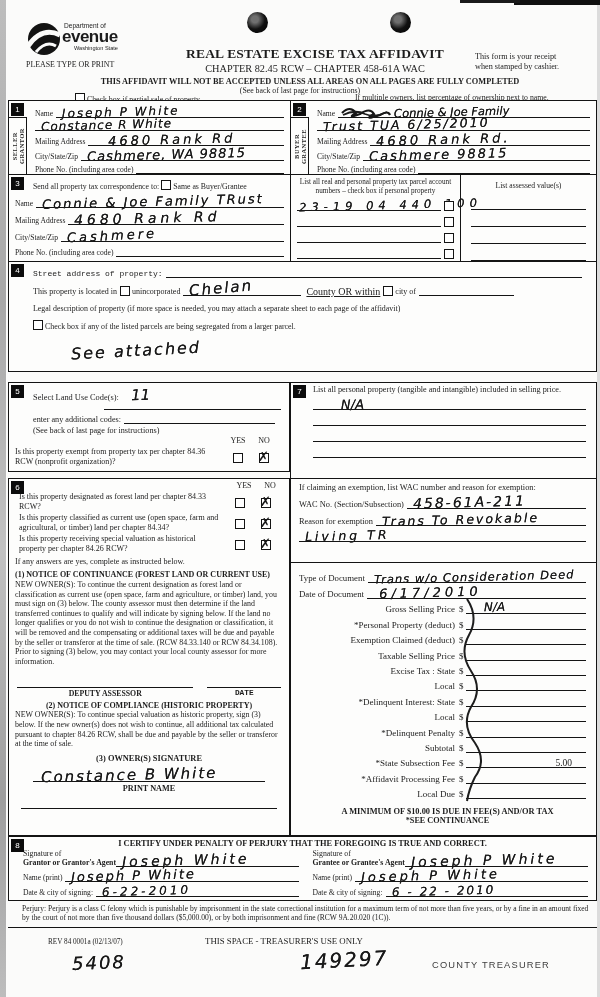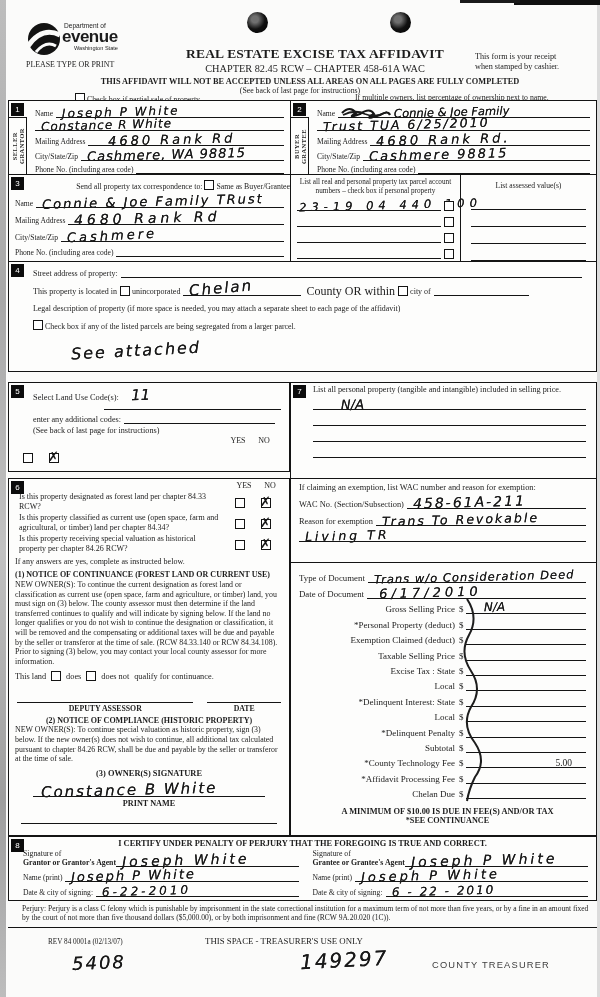--- a/index.html
+++ b/index.html
@@ -142,21 +142,21 @@
     <div class="frow" style="height:13px;">
       <span class="flabel">Phone No. (including area code)</span>
       <span class="wline"></span>
     </div>
   </div>
 </div>
 
 <div class="abs box" style="left:8px;top:175px;width:589px;height:87px;display:flex;border-top:none;">
   <div style="flex:0 0 282px;position:relative;border-right:1.3px solid #141414;padding:2px 0 0 0;box-sizing:border-box;">
     <div class="numbox">3</div>
-    <div style="margin-left:24px;font-size:7.8px;padding-top:3px;text-align:right;">
+    <div style="margin-left:24px;font-size:7.8px;padding-top:3px;">
       <span>Send all property tax correspondence to:</span>
       <span class="cb"></span>
       <span>Same as Buyer/Grantee</span>
     </div>
     <div class="frow" style="height:17px;">
       <span class="flabel">Name</span>
       <span class="wline">
           <span class="hw" style="font-size:13px;letter-spacing:2px;">Connie &amp; Joe Family TRust</span>
         </span>
     </div>
@@ -205,32 +205,32 @@
     <div class="center" style="font-size:7.6px;padding:4px 4px 6px;">List assessed value(s)</div>
     <div style="margin:0 10px;height:13px;border-bottom:1px solid #141414;"></div>
     <div style="margin:0 10px;height:16px;border-bottom:1px solid #141414;"></div>
     <div style="margin:0 10px;height:16px;border-bottom:1px solid #141414;"></div>
     <div style="margin:0 10px;height:16px;border-bottom:1px solid #141414;"></div>
   </div>
 </div>
 
 <div class="abs box" style="left:8px;top:262px;width:589px;height:110px;border-top:none;padding:3px 8px 0 0;">
   <div class="numbox">4</div>
-  <div class="frow" style="height:13px;margin-left:24px;">
+  <div class="frow" style="height:13px;margin-left:24px;font-family:Liberation Mono, monospace;">
     <span class="flabel" style="font-size:8px;">Street address of property:</span>
     <span class="wline"></span>
   </div>
   <div style="display:flex;align-items:flex-end;margin:5px 0 0 24px;font-size:8px;">
     <span class="flabel" style="font-size:8px;">This property is located in</span>
     <span class="cb"></span>
     <span class="flabel" style="font-size:8px;padding-left:2px;">unincorporated</span>
     <span class="wline" style="flex:0 0 118px;">
         <span class="hw" style="font-size:15px;transform:rotate(-5deg);letter-spacing:2px;">Chelan</span>
       </span>
-    <span class="flabel" style="font-size:12px;padding-left:5px;">County OR  within</span>
+    <span class="flabel" style="font-size:10px;padding-left:5px;text-decoration:underline;">County OR  within</span>
     <span class="cb"></span>
     <span class="flabel" style="font-size:8px;padding-left:2px;">city of</span>
     <span class="wline" style="flex:0 0 95px;"></span>
   </div>
   <div style="margin:8px 0 0 24px;font-size:7.9px;">Legal description of property (if more space is needed, you may attach a separate sheet to each page of the affidavit)</div>
   <div style="margin:7px 0 0 24px;font-size:7.9px;">
     <span class="cb"></span>
     <span>Check box if any of the listed parcels are being segregated from a larger parcel.</span>
   </div>
   <div class="hw" style="margin:10px 0 0 62px;font-size:16px;letter-spacing:2px;transform:rotate(-3deg);">See  attached</div>
@@ -246,20 +246,21 @@
   <div class="frow" style="height:14px;margin-left:24px;">
     <span class="flabel" style="font-size:8.2px;">enter any additional codes:</span>
     <span class="wline"></span>
   </div>
   <div style="margin-left:24px;font-size:8.2px;padding-top:2px;">(See back of last page for instructions)</div>
   <div class="ynhead" style="padding-right:4px;margin-top:1px;">
     <span>YES</span>
     <span>NO</span>
   </div>
   <div class="qrow" style="padding-right:4px;">
+    <span class="qtext" style="max-width:218px;">Is this property exempt from property tax per chapter 84.36 RCW (nonprofit organization)?</span>
     <span class="ycol"><span class="cb"></span></span>
     <span class="ncol"><span class="cb checked"></span></span>
   </div>
 </div>
 
 <div class="abs box" style="left:8px;top:478px;width:282px;height:358px;padding:2px 4px 0 4px;">
   <div class="numbox">6</div>
   <div class="ynhead" style="padding-right:2px;">
     <span>YES</span>
     <span>NO</span>
@@ -275,34 +276,26 @@
     <span class="ncol"><span class="cb checked"></span></span>
   </div>
   <div class="qrow">
     <span class="qtext">Is this property receiving special valuation as historical property per chapter 84.26 RCW?</span>
     <span class="ycol"><span class="cb"></span></span>
     <span class="ncol"><span class="cb checked"></span></span>
   </div>
   <div style="font-size:8px;padding:4px 2px 0 2px;">If any answers are yes, complete as instructed below.</div>
   <div class="bold" style="font-size:8px;padding:4px 0 0 2px;">(1) NOTICE OF CONTINUANCE  (FOREST LAND OR CURRENT USE)</div>
   <div class="para" style="padding:1px 2px 0 2px;">NEW OWNER(S): To continue the current designation as forest land or classification as current use (open space, farm and agriculture, or timber) land, you must sign on (3) below. The county assessor must then determine if the land transferred continues to qualify and will indicate by signing below. If the land no longer qualifies or you do not wish to continue the designation or classification, it will be removed and the compensating or additional taxes will be due and payable by the seller or transferor at the time of sale. (RCW 84.33.140 or RCW 84.34.108). Prior to signing (3) below, you may contact your local county assessor for more information.</div>
-  <div style="display:flex;align-items:center;gap:5px;font-size:8.3px;padding:5px 2px 0 2px;">
-    <span>This land</span>
-    <span class="cb"></span>
-    <span>does</span>
-    <span class="cb"></span>
-    <span>does not</span>
-    <span>qualify for continuance.</span>
-  </div>
   <div style="display:flex;gap:14px;padding:8px 4px 0 4px;">
     <div class="sigcol" style="flex:2.4;">
       <div class="line"></div>
       <div class="siglabel">DEPUTY ASSESSOR</div>
     </div>
-    <div class="sigcol" style="flex:1;">
+    <div class="sigcol" style="flex:1;font-family:Liberation Mono, monospace;">
       <div class="line"></div>
       <div class="siglabel">DATE</div>
     </div>
   </div>
   <div class="bold center" style="font-size:8px;padding-top:3px;">(2) NOTICE OF COMPLIANCE (HISTORIC PROPERTY)</div>
   <div class="para" style="padding:0 2px;">NEW OWNER(S): To continue special valuation as historic property, sign (3) below. If the new owner(s) does not wish to continue, all additional tax calculated pursuant to chapter 84.26 RCW, shall be due and payable by the seller or transferor at the time of sale.</div>
   <div class="bold center" style="font-size:8.4px;padding-top:5px;">(3)  OWNER(S) SIGNATURE</div>
   <div style="margin:2px 20px 0 20px;border-bottom:1px solid #141414;height:16px;position:relative;">
     <span class="hw" style="position:absolute;left:8px;bottom:-3px;font-size:15px;letter-spacing:2px;white-space:nowrap;">Constance B White</span>
   </div>
@@ -419,35 +412,35 @@
         </span>
       </div>
     <div class="mrow">
         <span class="mlabel">Subtotal</span>
         <span class="dollar">$</span>
         <span class="mline">
           <span class="val"></span>
         </span>
       </div>
     <div class="mrow">
-        <span class="mlabel">*County Technology Fee</span>
+        <span class="mlabel">*State Subsection Fee</span>
         <span class="dollar">$</span>
         <span class="mline">
           <span class="val" style="right:14px;font-size:9.5px;">5.00</span>
         </span>
       </div>
     <div class="mrow">
         <span class="mlabel">*Affidavit Processing Fee</span>
         <span class="dollar">$</span>
         <span class="mline">
           <span class="val"></span>
         </span>
       </div>
     <div class="mrow">
-        <span class="mlabel">Chelan Due</span>
+        <span class="mlabel">Local Due</span>
         <span class="dollar">$</span>
         <span class="mline">
           <span class="val"></span>
         </span>
       </div>
 
     <div class="bold center" style="font-size:8.4px;padding-top:8px;">A MINIMUM OF $10.00 IS DUE IN FEE(S) AND/OR TAX</div>
     <div class="bold center" style="font-size:8.2px;">*SEE CONTINUANCE</div>
     <svg width="44" height="205" style="position:absolute;left:152px;top:36px;pointer-events:none;">
       <path d="M24 0 q12 18 2 36 q-10 18 2 36 q12 18 0 36 q-10 18 4 36 q12 18 0 34 q-6 12 -8 24" stroke="#1d1d1d" stroke-width="2" fill="none"></path>

